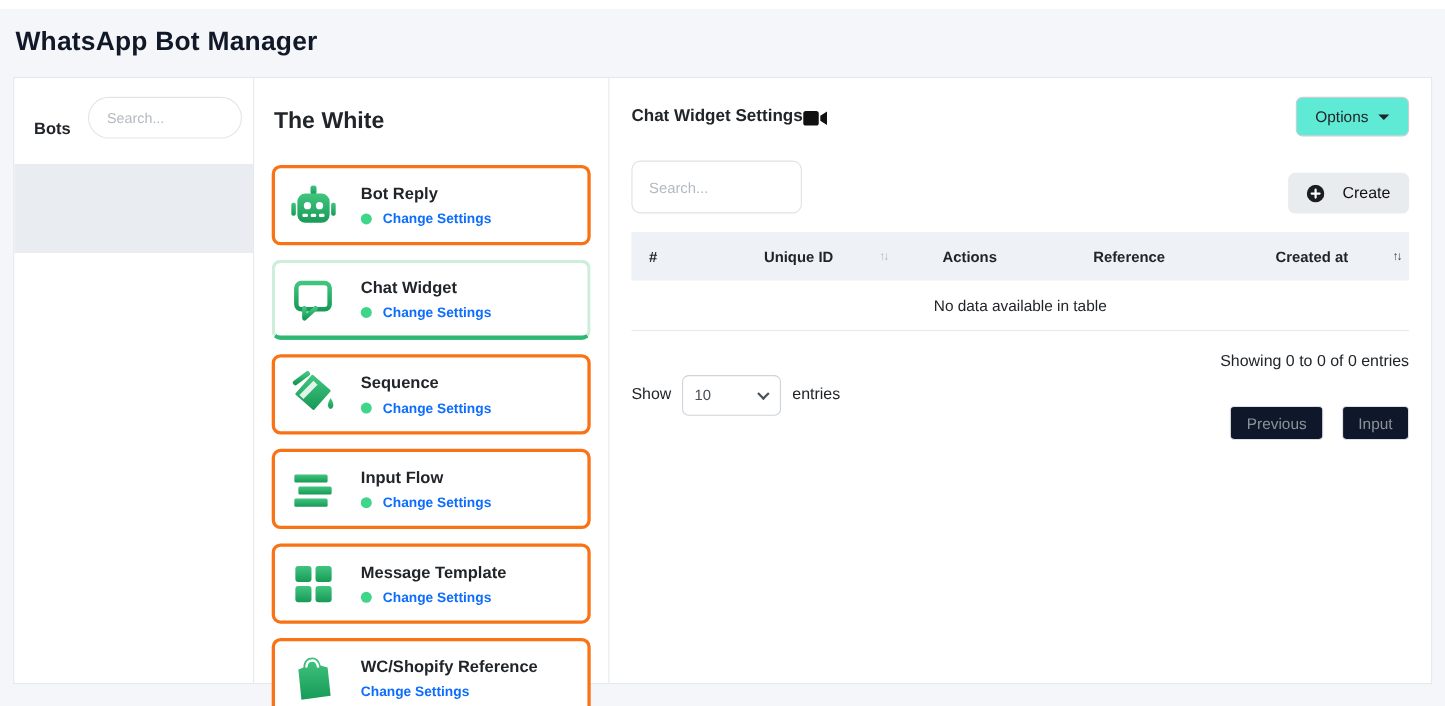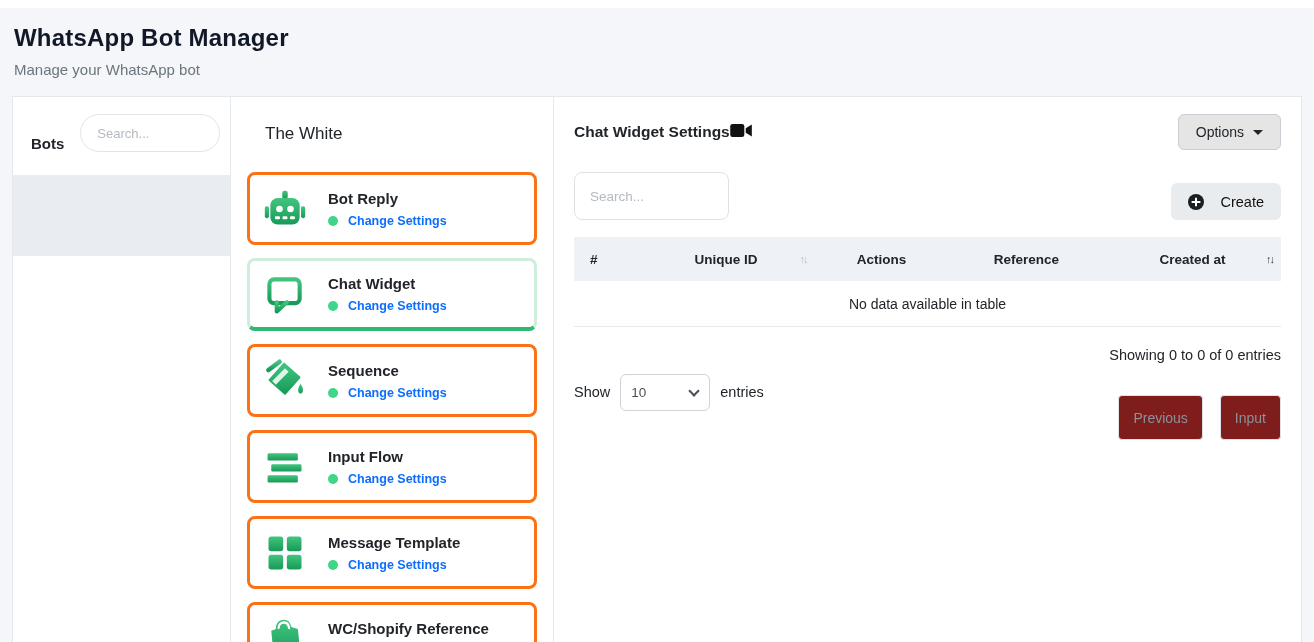--- a/index.html
+++ b/index.html
@@ -25,41 +25,41 @@
   .bots-search {
     width:140px; height:38px; border:1px solid #e1e5ea; border-radius:19px;
     padding:0 16px; font-size:13px; color:#495057; outline:none;
     font-family:"Liberation Sans",sans-serif;
   }
   .bots-search::placeholder { color:#b4bac1; }
   .bot-item-selected { height:81px; background:#e9edf1; margin-top:6px; }
 
   
   .col-features { width:323px; border-right:1px solid #e6eaee; flex:none; padding:16px; }
-  .bot-name { font-size:17px; font-weight:normal; padding:11px 0 0 2px;margin-left:16px; }
+  .bot-name { font-size:21px; font-weight:bold; padding:11px 0 0 2px; }
   .cards { margin-top:28px; display:flex; flex-direction:column; gap:13px; }
   .card {
     border:3px solid #f97316; border-radius:8px; height:73px;
     display:flex; align-items:center; gap:21px; padding:0 12px 0 13px;
     background:#fff; cursor:pointer;
   }
   .card.selected { border-color:#cdeeda; border-bottom:4px solid #2eb872; }
   .card-icon { width:44px; height:44px; flex:none; display:flex; align-items:center; justify-content:center; }
   .card-title { font-size:15px; font-weight:bold; color:#212529; }
   .card-action { display:flex; align-items:center; gap:10px; margin-top:7px; }
   .status-dot { width:10px; height:10px; border-radius:50%; background:#3fd68a; }
   .change-link { font-size:12.5px; font-weight:bold; color:#0d6efd; text-decoration:none; }
 
   
   .col-main { flex:1; padding:17px 20px; }
   .main-head { display:flex; align-items:flex-start; justify-content:space-between; }
-  .main-title-wrap { display:flex; align-items:flex-start; gap:0; padding-top:9px; }
+  .main-title-wrap { display:flex; align-items:flex-end; gap:0; padding-top:9px; }
   .main-title { font-size:15.5px; font-weight:bold; }
   .btn-options {
-    background:#e5e5e5; border:1px solid #c9ced4; border-radius:6px;
+    background:#5eead4; border:1px solid #c9ced4; border-radius:6px;
     height:36px; padding:0 17px; font-size:14px; color:#212529;
     display:inline-flex; align-items:center; gap:9px; cursor:pointer;
     font-family:"Liberation Sans",sans-serif;
   }
   .caret-down { width:0; height:0; border-left:5px solid transparent; border-right:5px solid transparent; border-top:5px solid #212529; }
 
   .toolbar { display:flex; align-items:flex-end; justify-content:space-between; margin-top:22px; }
   .table-search {
     width:155px; height:48px; border:1px solid #dee2e6; border-radius:8px;
     padding:0 15px; font-size:13.5px; color:#495057; outline:none;
@@ -100,33 +100,32 @@
   .select-wrap { position:relative; }
   .select-wrap .chev {
     position:absolute; right:12px; top:13px; width:8px; height:8px;
     border-right:2px solid #495057; border-bottom:2px solid #495057;
     transform:rotate(45deg); pointer-events:none;
   }
   .footer-right { display:flex; flex-direction:column; align-items:flex-end; gap:32px; }
   .showing-text { font-size:14.5px; color:#212529; padding-top:3px; }
   .pager { display:flex; gap:17px; }
   .btn-page {
-    background:#7f1d1d; border:1px solid #dee2e6; border-radius:4px;
-    height:45px; padding:0 14px; font-size:14px; color:#8a929a; cursor:pointer;
+    background:#0f172a; border:1px solid #dee2e6; border-radius:4px;
+    height:31px; padding:0 14px; font-size:14px; color:#8a929a; cursor:pointer;
     font-family:"Liberation Sans",sans-serif;
   }
 </style>
 </head>
 <body>
 
 <div class="topstrip"></div>
 
 <div class="page-header">
   <div class="page-title">WhatsApp Bot Manager</div>
-  <div class="page-subtitle">Manage your WhatsApp bot</div>
 </div>
 
 <div class="panel">
 
   <div class="col-bots">
     <div class="bots-head">
       <span class="bots-label">Bots</span>
       <input class="bots-search" type="text" placeholder="Search..." style="">
     </div>
     <div class="bot-item-selected"></div>

